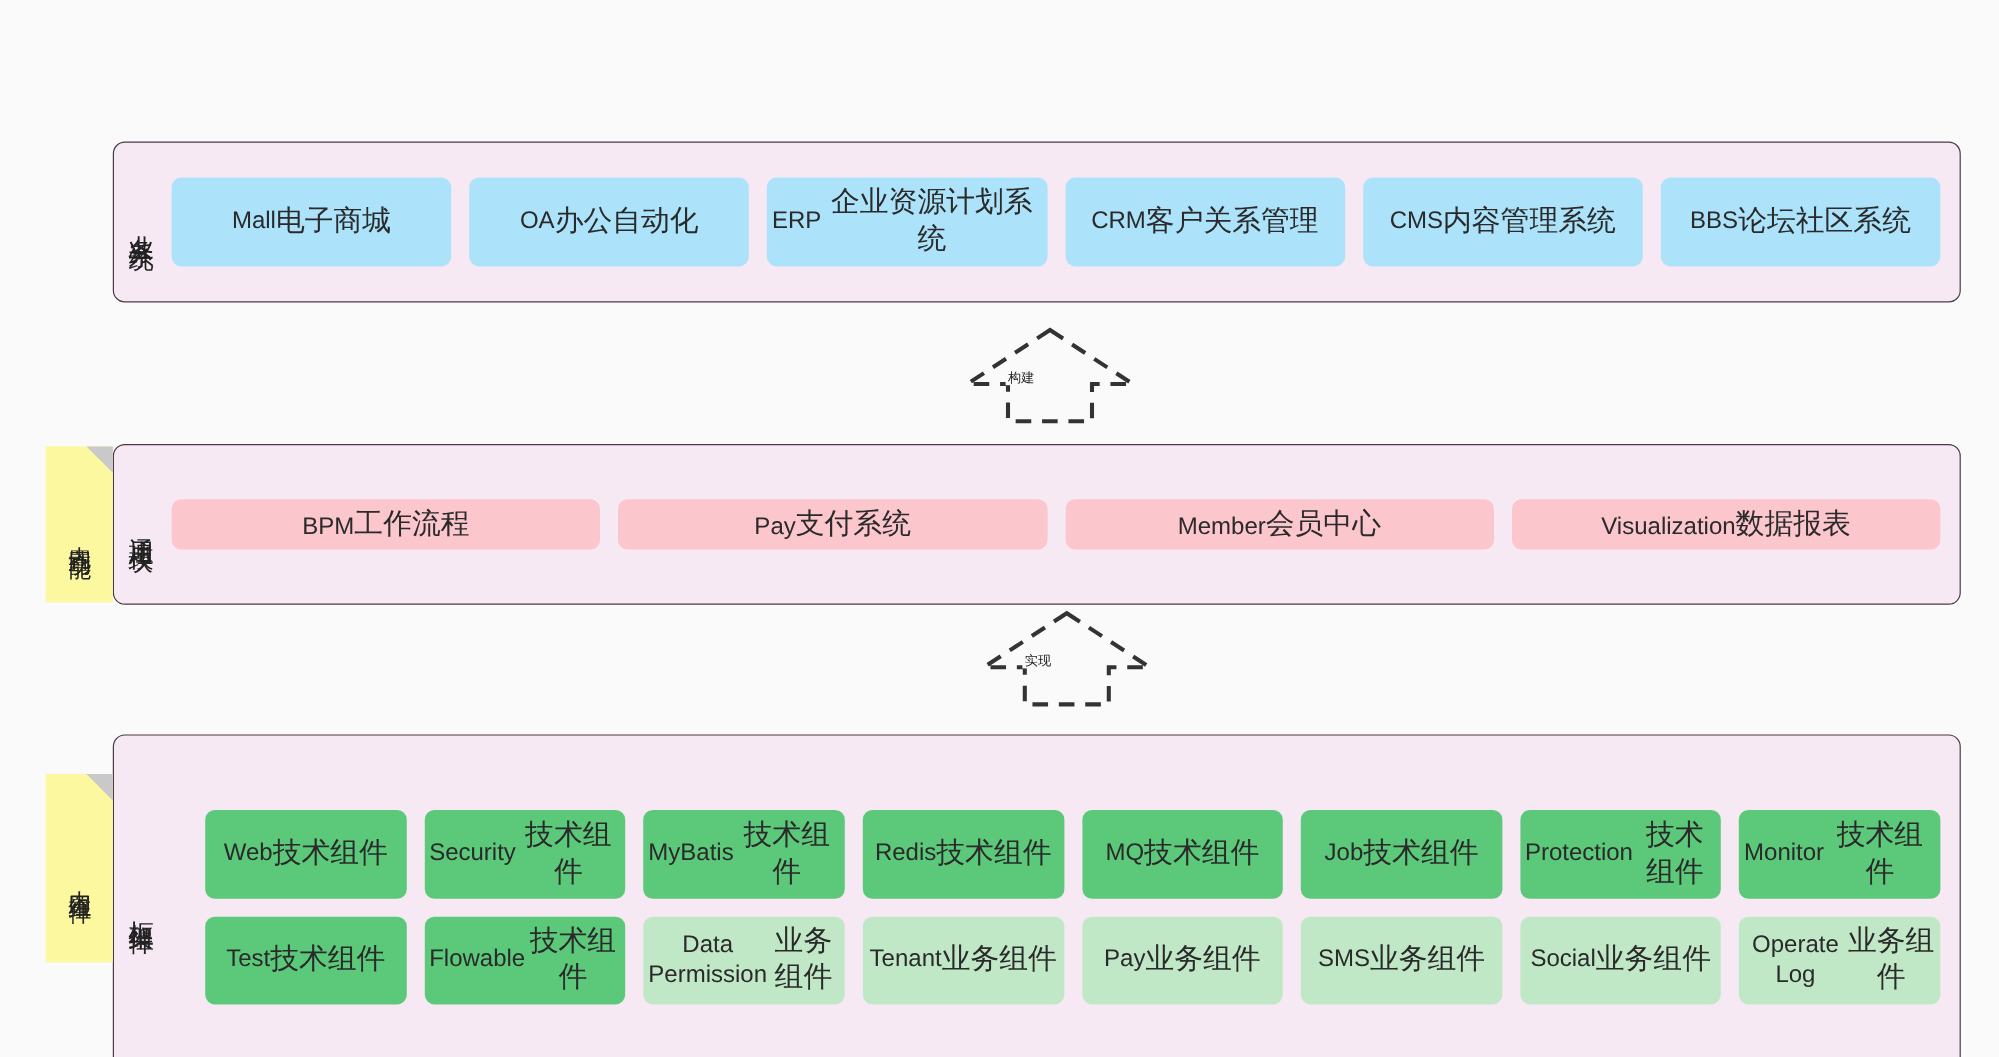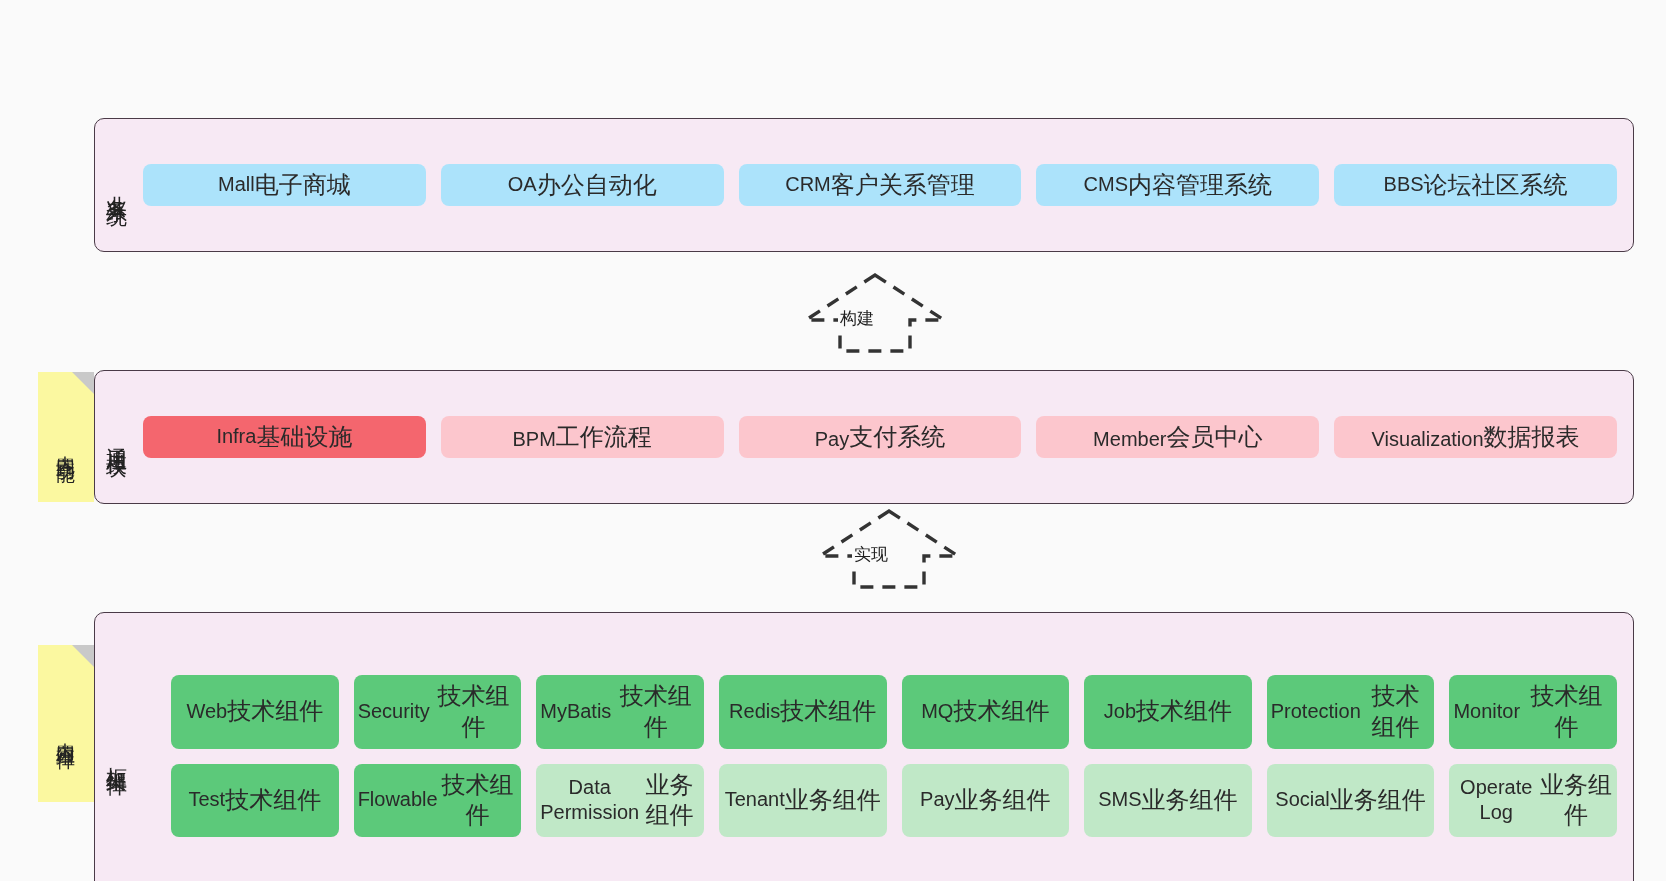--- a/index.html
+++ b/index.html
@@ -104,21 +104,21 @@
     width: 0; height: 0;
     border-left: 22px solid transparent;
     border-top: 22px solid #c9c9c9;
   }
 
   
   .arrow-wrap { position: absolute; }
   .arrow-wrap svg { display: block; overflow: visible; }
   .arrow-label {
     position: absolute;
-    font-size: 17px;
+    font-size: 11px;
     color: #222;
     background: #fafafa;
     padding: 0 2px;
     white-space: nowrap;
     line-height: 1;
     text-align: center;
   }
 </style>
 </head>
 <body>
@@ -131,20 +131,24 @@
       <div class="card-row">
         <div class="card c-blue">
           <span class="en">Mall</span>
           <span class="cn">电子商城</span>
         </div>
         <div class="card c-blue">
           <span class="en">OA</span>
           <span class="cn">办公自动化</span>
         </div>
         <div class="card c-blue">
+          <span class="en">ERP</span>
+          <span class="cn">企业资源计划系统</span>
+        </div>
+        <div class="card c-blue">
           <span class="en">CRM</span>
           <span class="cn">客户关系管理</span>
         </div>
         <div class="card c-blue">
           <span class="en">CMS</span>
           <span class="cn">内容管理系统</span>
         </div>
         <div class="card c-blue">
           <span class="en">BBS</span>
           <span class="cn">论坛社区系统</span>
@@ -157,24 +161,20 @@
     <svg width="150" height="80" viewBox="0 0 150 80">
       <path d="M 75 3 L 144 48 L 110 48 L 110 79 L 40 79 L 40 48 L 6 48 Z" fill="none" stroke="#333" stroke-width="3.4" stroke-dasharray="13 9" stroke-linecap="butt" stroke-linejoin="miter"></path>
     </svg>
     <div class="arrow-label" style="left:38px; top:38px;">构建</div>
   </div>
 
   <div class="layer" id="layer2" style="left:94px; top:370px; width:1540px; height:134px;">
     <div class="layer-title">通用模块</div>
     <div class="layer-body">
       <div class="card-row">
-        <div class="card c-red">
-          <span class="en">Infra</span>
-          <span class="cn">基础设施</span>
-        </div>
         <div class="card c-pink">
           <span class="en">BPM</span>
           <span class="cn">工作流程</span>
         </div>
         <div class="card c-pink">
           <span class="en">Pay</span>
           <span class="cn">支付系统</span>
         </div>
         <div class="card c-pink">
           <span class="en">Member</span>

